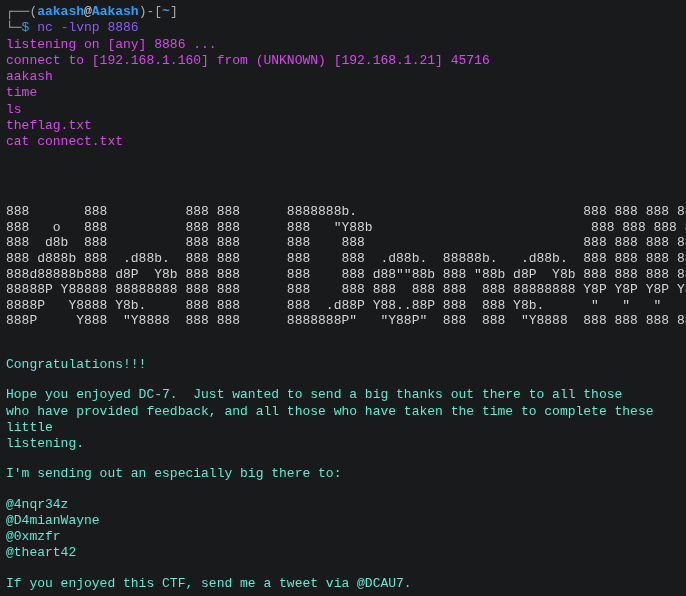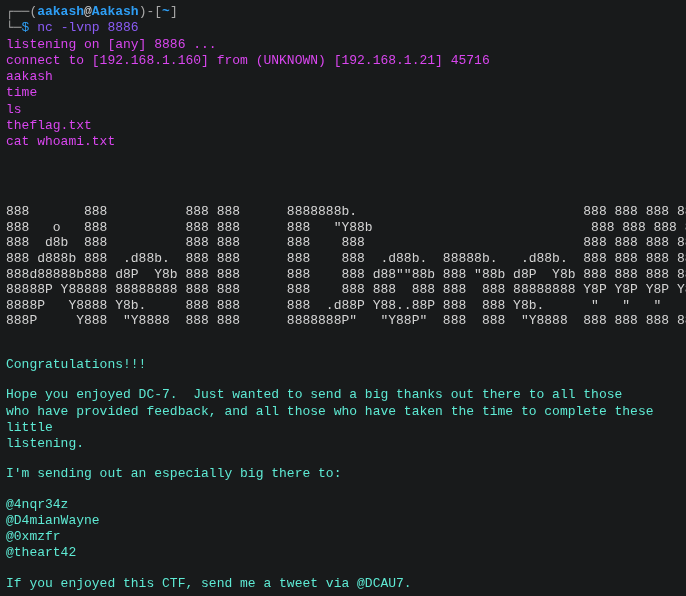--- a/index.html
+++ b/index.html
@@ -53,21 +53,21 @@
 <div class="prompt-line"><span class="bracket">┌──(</span><span class="user">aakash</span><span class="at">@</span><span class="host">Aakash</span><span class="bracket">)-[</span><span class="path">~</span><span class="bracket">]</span></div>
 
 <div class="prompt-line"><span class="bracket">└─</span><span class="dollar">$</span><span class="cmd"> nc -lvnp 8886</span></div>
 
 <div class="term-output">listening on [any] 8886 ...</div>
 <div class="term-output">connect to [192.168.1.160] from (UNKNOWN) [192.168.1.21] 45716</div>
 <div class="term-output">aakash</div>
 <div class="term-output">time</div>
 <div class="term-output">ls</div>
 <div class="term-output">theflag.txt</div>
-<div class="term-output">cat whoami.txt</div>
+<div class="term-output">cat connect.txt</div>
 
 <div class="spacer"></div>
 <div style="height:40px"></div>
 
 <div class="ascii-art">888       888          888 888      8888888b.                             888 888 888 888</div>
 <div class="ascii-art">888   o   888          888 888      888   "Y88b                            888 888 888 888</div>
 <div class="ascii-art">888  d8b  888          888 888      888    888                            888 888 888 888</div>
 <div class="ascii-art">888 d888b 888  .d88b.  888 888      888    888  .d88b.  88888b.   .d88b.  888 888 888 888</div>
 <div class="ascii-art">888d88888b888 d8P  Y8b 888 888      888    888 d88""88b 888 "88b d8P  Y8b 888 888 888 888</div>
 <div class="ascii-art">88888P Y88888 88888888 888 888      888    888 888  888 888  888 88888888 Y8P Y8P Y8P Y8P</div>

